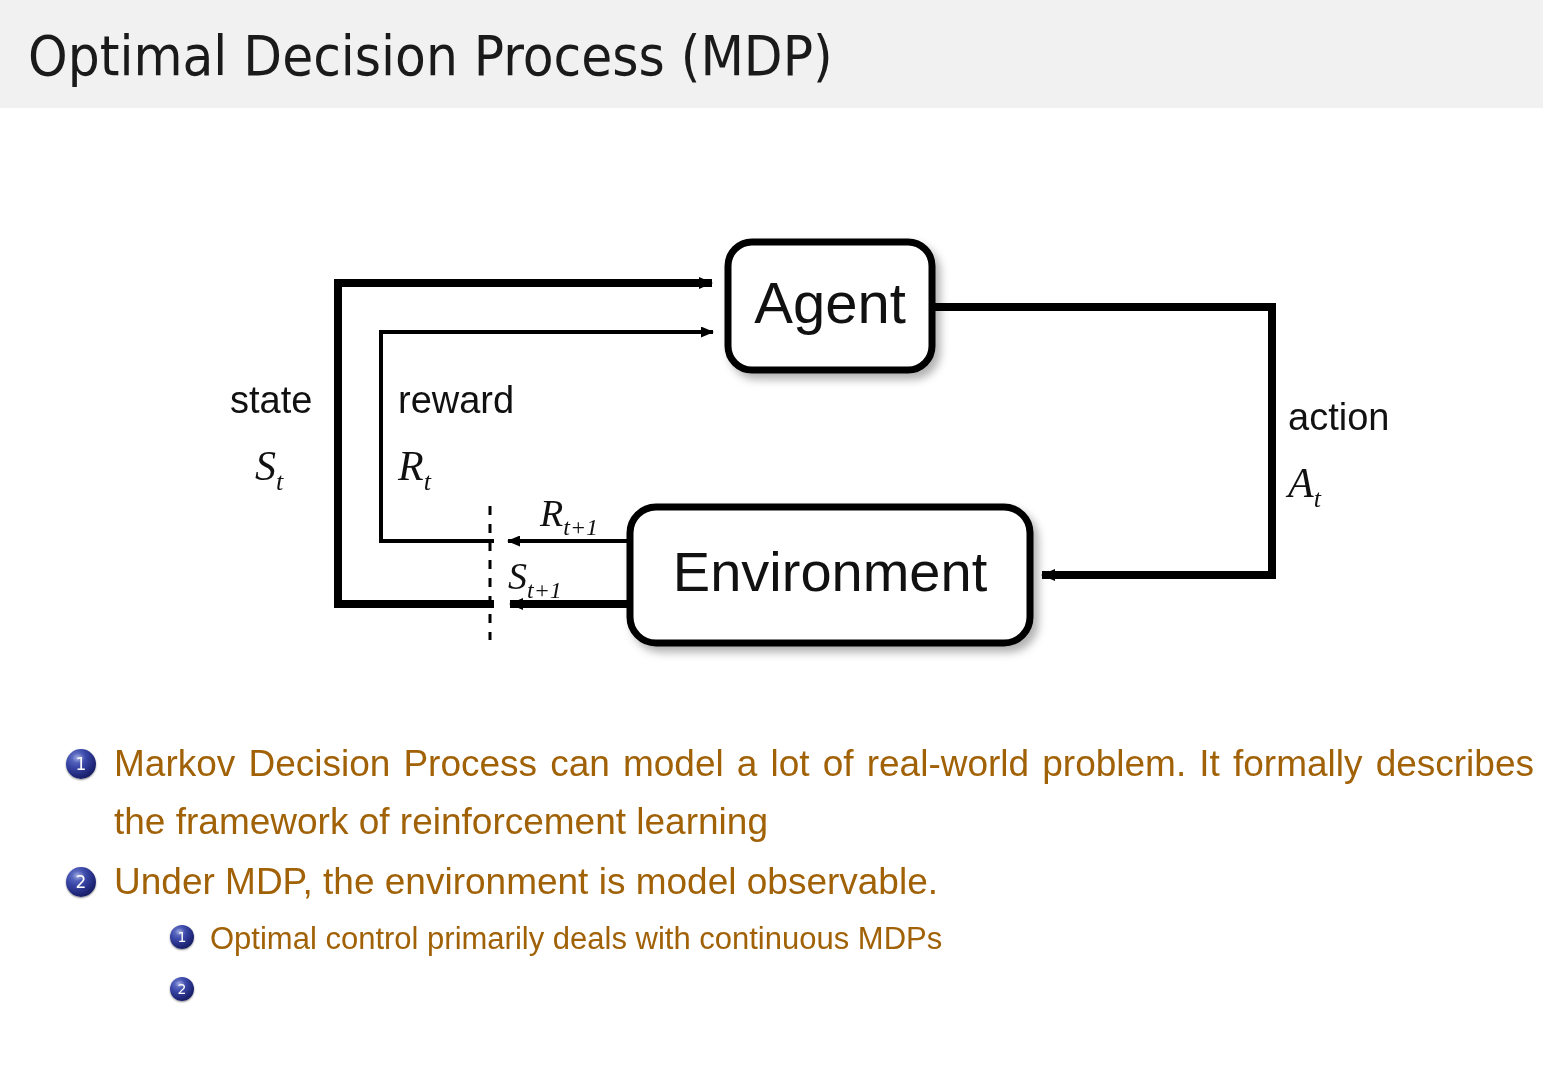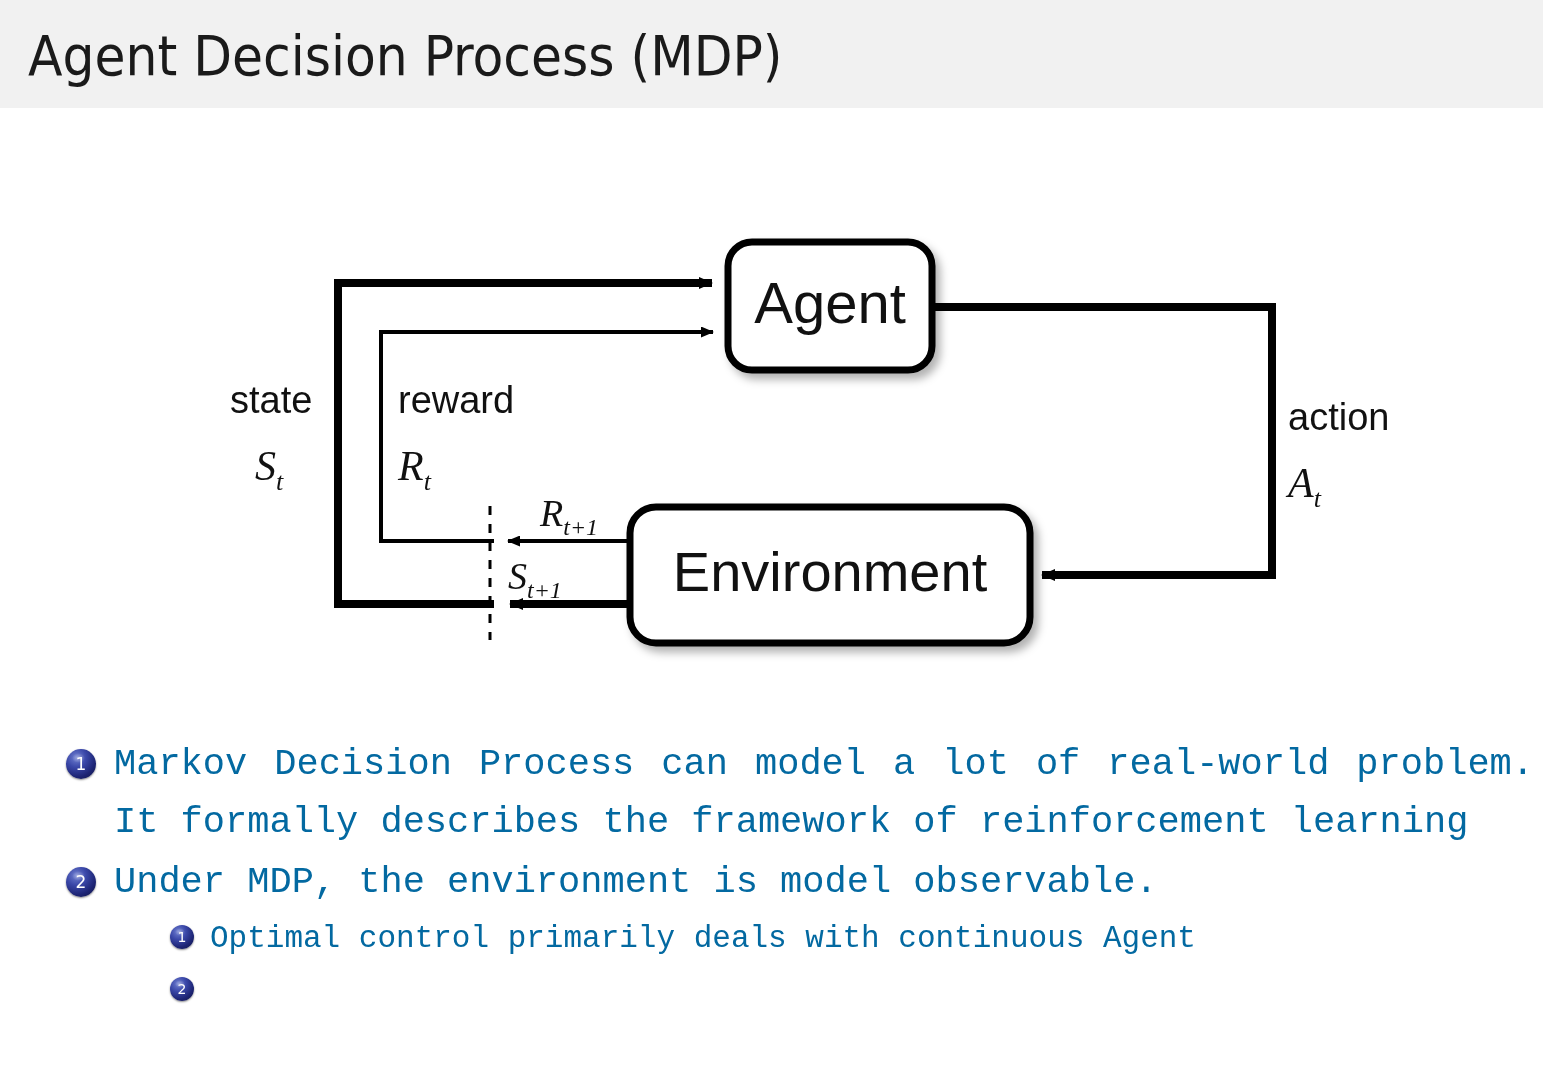--- a/index.html
+++ b/index.html
@@ -90,44 +90,44 @@
     content: "";
     position: absolute;
     left: 20%; top: 12%;
     width: 44%; height: 34%;
     border-radius: 50%;
     background: radial-gradient(ellipse at center, rgba(255,255,255,0.38) 0%, rgba(255,255,255,0.0) 70%);
     pointer-events: none;
   }
 
   .btext {
-    font-family: Liberation Mono, monospace;
+    font-family: Liberation Sans, sans-serif;
     font-stretch: condensed;
-    color: #0369a1;
+    color: #a16207;
   }
   .lvl1 .btext {
     font-size: 37px;
     line-height: 58px;
     margin-left: 18px;
     width: 1420px;
     text-align: justify;
     text-align-last: left;
   }
   .lvl2 .btext {
     font-size: 31px;
     line-height: 52px;
     margin-left: 16px;
     white-space: nowrap;
   }
 </style>
 </head>
 <body>
 
 <div id="header-band"></div>
-<div id="slide-title">Agent Decision Process (MDP)</div>
+<div id="slide-title">Optimal Decision Process (MDP)</div>
 
 <div id="diagram">
   <svg width="1546" height="610" viewBox="0 0 1546 610" xmlns="http://www.w3.org/2000/svg">
     <defs>
       <filter id="boxshadow" x="-30%" y="-30%" width="180%" height="180%">
         <feDropShadow dx="5" dy="6" stdDeviation="4" flood-color="#000000" flood-opacity="0.30"></feDropShadow>
       </filter>
       <marker id="arrHeavy" markerWidth="14" markerHeight="12" refX="13" refY="6" orient="auto" markerUnits="userSpaceOnUse">
         <path d="M0,0 L14,6 L0,12 z" fill="#000000"></path>
       </marker>
@@ -196,20 +196,20 @@
     <span class="btext">Markov Decision Process can model a lot of real-world problem. It formally describes the framework of reinforcement learning</span>
   </div>
 
   <div class="bullet-row lvl1">
     <span class="marker">2</span>
     <span class="btext">Under MDP, the environment is model observable.</span>
   </div>
 
   <div class="bullet-row lvl2">
     <span class="marker">1</span>
-    <span class="btext">Optimal control primarily deals with continuous Agent</span>
+    <span class="btext">Optimal control primarily deals with continuous MDPs</span>
   </div>
 
   <div class="bullet-row lvl2">
     <span class="marker">2</span>
   </div>
 
 </div>
 
 </body></html>

